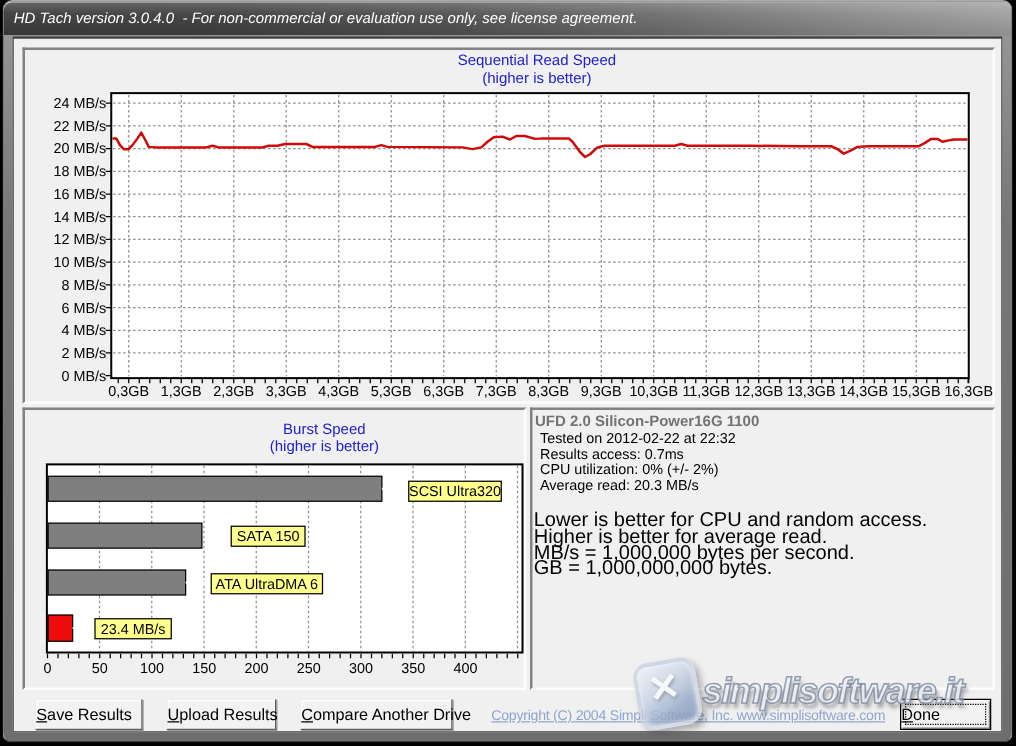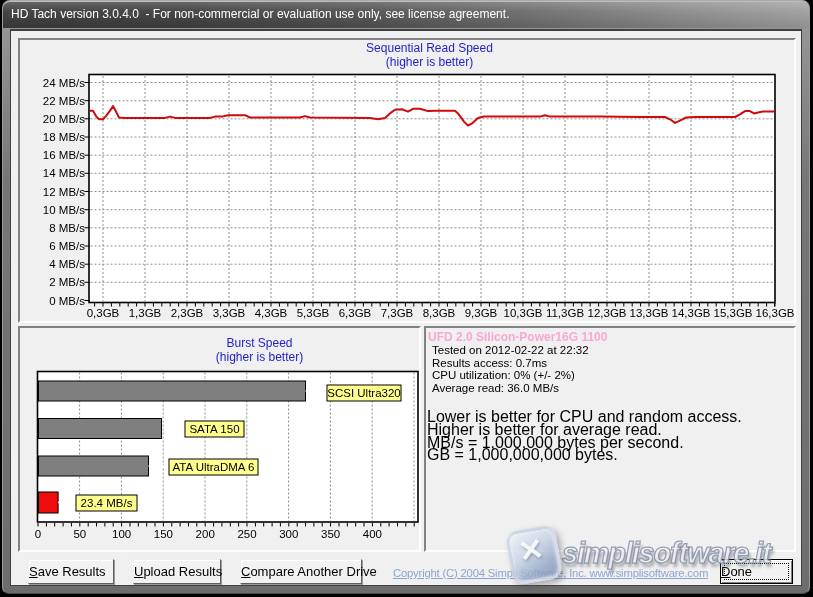--- a/index.html
+++ b/index.html
@@ -1,38 +1,38 @@
 <!DOCTYPE html>
 <html><head><meta charset="utf-8">
 <style>
 html,body{margin:0;padding:0;width:813px;height:597px;background:#000;overflow:hidden;
 font-family:"Liberation Sans",sans-serif;}
 #win{position:absolute;left:2px;top:0;width:808px;height:594px;border-radius:8px 8px 7px 7px;
 background:linear-gradient(to bottom,#9a9a9a,#777 30%,#6d6d6d);border:1px solid;border-color:#ababab #9a9a9a #4a4a4a #9a9a9a;box-sizing:border-box;}
 #titlebar{position:absolute;left:3px;top:1px;width:806px;height:27px;border-radius:7px 7px 0 0;
 background:linear-gradient(to bottom,rgba(255,255,255,.20),rgba(255,255,255,.04) 35%,rgba(0,0,0,.10) 95%),
 linear-gradient(to right,#3e3e3e,#414141 22%,#535353 45%,#6e6e6e 65%,#8d8d8d 85%,#a0a0a0 100%);
-color:#fff;font-size:12px;line-height:27px;border-top:1px solid #bdbdbd;box-sizing:border-box;}
+color:#fff;font-size:12px;line-height:27px;border-top:1px solid #bdbdbd;box-sizing:border-box;font-style:italic;}
 #titlebar span{position:absolute;left:8px;top:-1px;white-space:nowrap;}
 .sunken{position:absolute;background:#f0f0f0;border:2px solid;border-color:#828282 #fdfdfd #fdfdfd #828282;box-sizing:border-box;}
 .ctitle{position:absolute;color:#2222cd;font-size:12px;text-align:center;white-space:nowrap;line-height:14px;}
 #t1{left:0;top:41px;width:813px;margin-left:23px;}
 #t2{left:18px;top:336px;width:403px;padding-left:40px;}
 #svgmain{position:absolute;left:0;top:0;}
 .btn{position:absolute;height:25px;background:#f2f2f2;border:1px solid;border-color:#eee #5f5f5f #5f5f5f #eee;
 box-shadow:inset 1px 1px 0 #fff, 1px 1px 0 #9a9a9a;font-size:13px;color:#000;text-align:left;line-height:23px;box-sizing:border-box;white-space:nowrap;}
 u{text-decoration:underline;}
 #bSave{left:28px;top:559px;width:86px;}
 #bUpload{left:133px;top:559px;width:88px;}
 #bCompare{left:240px;top:559px;width:122px;}
 #bDone{left:720px;top:559px;width:73px;background:#f2f2f2;border:1px solid #000;box-shadow:inset 1px 1px 0 #fff,inset -1px -1px 0 #808080;}
 #bDone .focus{position:absolute;left:3px;top:3px;right:3px;bottom:3px;border:1px dotted #000;}
 #copy{position:absolute;left:393px;top:567px;color:#8fa5ce;font-size:11.3px;letter-spacing:-0.2px;white-space:nowrap;text-decoration:underline;}
 #info{position:absolute;left:428px;top:331px;font-size:11.5px;color:#000;line-height:12.8px;}
-#info .hd{color:#f9a8d4;font-weight:bold;font-size:12px;}
+#info .hd{color:#737373;font-weight:bold;font-size:12px;}
 #info2{position:absolute;left:427px;top:411px;font-size:16px;color:#000;line-height:12.8px;}
 #wm{position:absolute;left:0;top:0;width:813px;height:597px;pointer-events:none;}
 #wmlogo{position:absolute;left:509px;top:528px;width:50px;height:54px;border-radius:12px;
 background:linear-gradient(150deg,#eef3fa,#c9d4e6 40%,#8fa3c4 75%,#7b8fb2 100%);
 border:3px solid rgba(205,213,228,.9);box-sizing:border-box;transform:rotate(-10deg);opacity:.8;
 box-shadow:3px 4px 6px rgba(70,70,80,.5), inset 0 0 4px rgba(255,255,255,.8);}
 #wmlogo .x{position:absolute;left:-2px;top:1px;width:100%;text-align:center;font-size:30px;font-weight:bold;
 color:rgba(255,255,255,.92);text-shadow:1px 2px 3px rgba(110,120,140,.7);}
 #wmtext{position:absolute;left:562px;top:537px;font-size:29px;font-weight:bold;font-style:italic;
 letter-spacing:-1.2px;color:rgba(237,242,250,.78);-webkit-text-stroke:1.25px rgba(128,138,158,.8);
@@ -107,21 +107,21 @@
     <text x="214.5" y="433" font-size="11.5" text-anchor="middle" fill="#000">SATA 150</text>
 <rect x="169" y="459" width="89" height="16" fill="#ffff8e" stroke="#000" stroke-width="1"></rect>
     <text x="213.5" y="471" font-size="11.5" text-anchor="middle" fill="#000">ATA UltraDMA 6</text>
 <rect x="76" y="495" width="61" height="16" fill="#ffff8e" stroke="#000" stroke-width="1"></rect>
     <text x="106.5" y="507" font-size="11.5" text-anchor="middle" fill="#000">23.4 MB/s</text>
 </svg>
 <div id="info"><span class="hd">UFD 2.0 Silicon-Power16G 1100</span><br>
 <span style="margin-left:4px">Tested on 2012-02-22 at 22:32</span><br>
 <span style="margin-left:4px">Results access: 0.7ms</span><br>
 <span style="margin-left:4px">CPU utilization: 0% (+/- 2%)</span><br>
-<span style="margin-left:4px">Average read: 36.0 MB/s</span></div>
+<span style="margin-left:4px">Average read: 20.3 MB/s</span></div>
 <div id="info2">Lower is better for CPU and random access.<br>
 Higher is better for average read.<br>
 MB/s = 1,000,000 bytes per second.<br>
 GB = 1,000,000,000 bytes.</div>
 <div id="copy">Copyright (C) 2004 Simpli Software, Inc. www.simplisoftware.com</div>
 <div class="btn" id="bSave"><u>S</u>ave Results</div>
 <div class="btn" id="bUpload"><u>U</u>pload Results</div>
 <div class="btn" id="bCompare"><u>C</u>ompare Another Drive</div>
 <div class="btn" id="bDone"><div class="focus"></div><u>D</u>one</div>
 <div id="wm">

